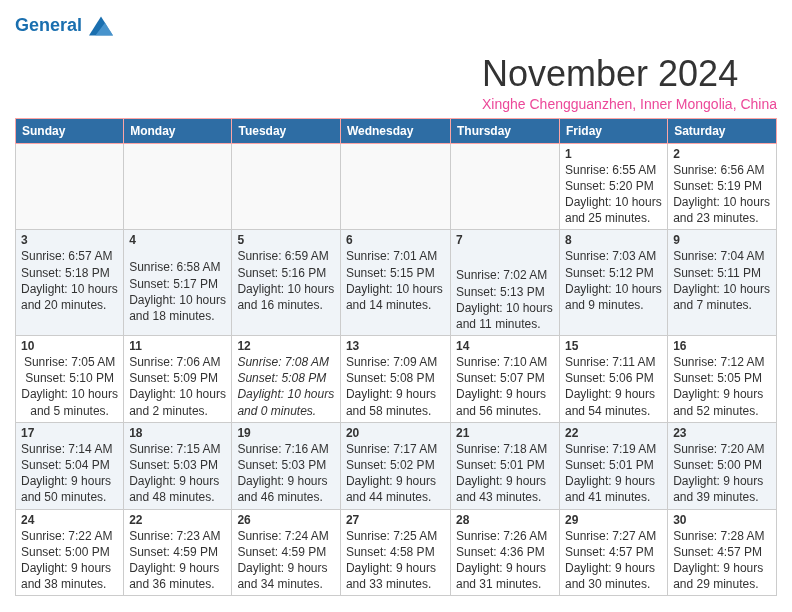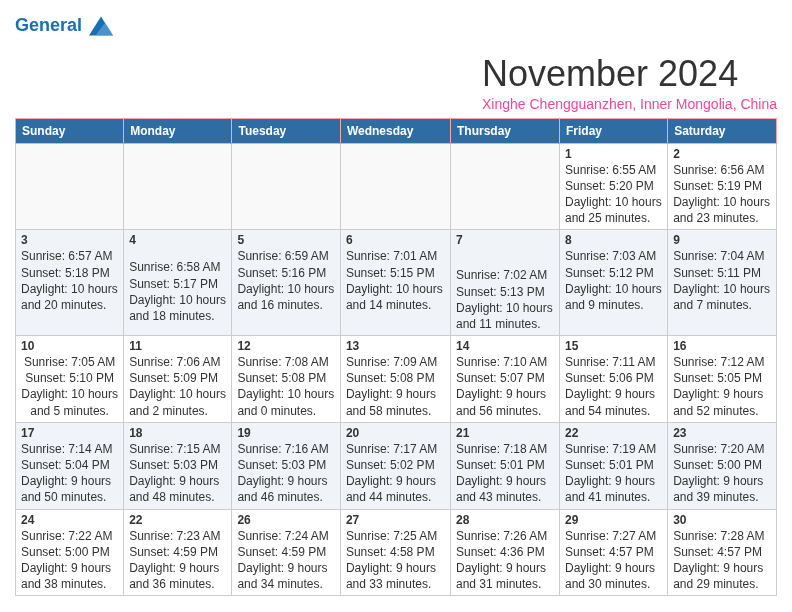--- a/index.html
+++ b/index.html
@@ -211,21 +211,21 @@
           </td>
           <td>
             <span class="day-num">11</span>
             <div class="day-info" style="white-space: pre-line;">Sunrise: 7:06 AM
 Sunset: 5:09 PM
 Daylight: 10 hours
 and 2 minutes.</div>
           </td>
           <td>
             <span class="day-num">12</span>
-            <div class="day-info" style="white-space: pre-line;">Sunrise: 7:08 AM
+            <div class="day-info" style="white-space: pre-line; font-style: italic;">Sunrise: 7:08 AM
 Sunset: 5:08 PM
 Daylight: 10 hours
 and 0 minutes.</div>
           </td>
           <td>
             <span class="day-num">13</span>
             <div class="day-info" style="white-space: pre-line;">Sunrise: 7:09 AM
 Sunset: 5:08 PM
 Daylight: 9 hours
 and 58 minutes.</div>

